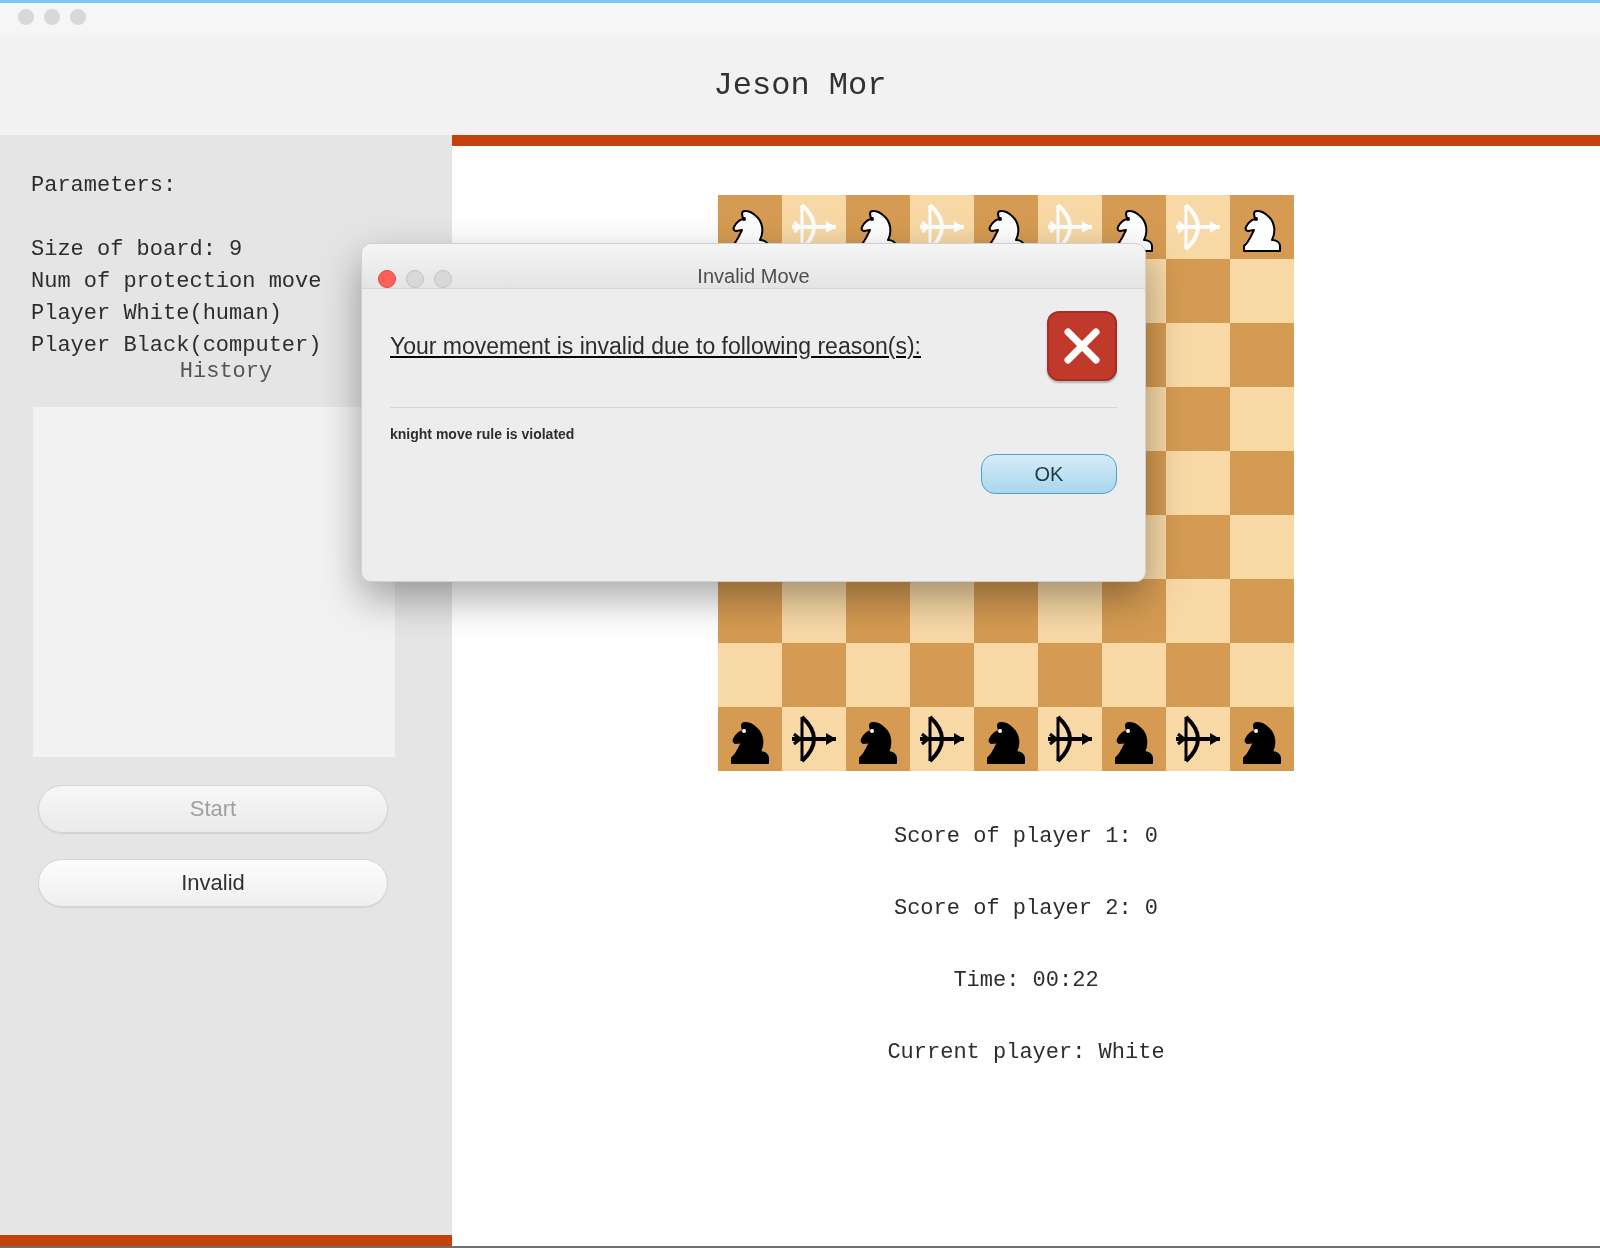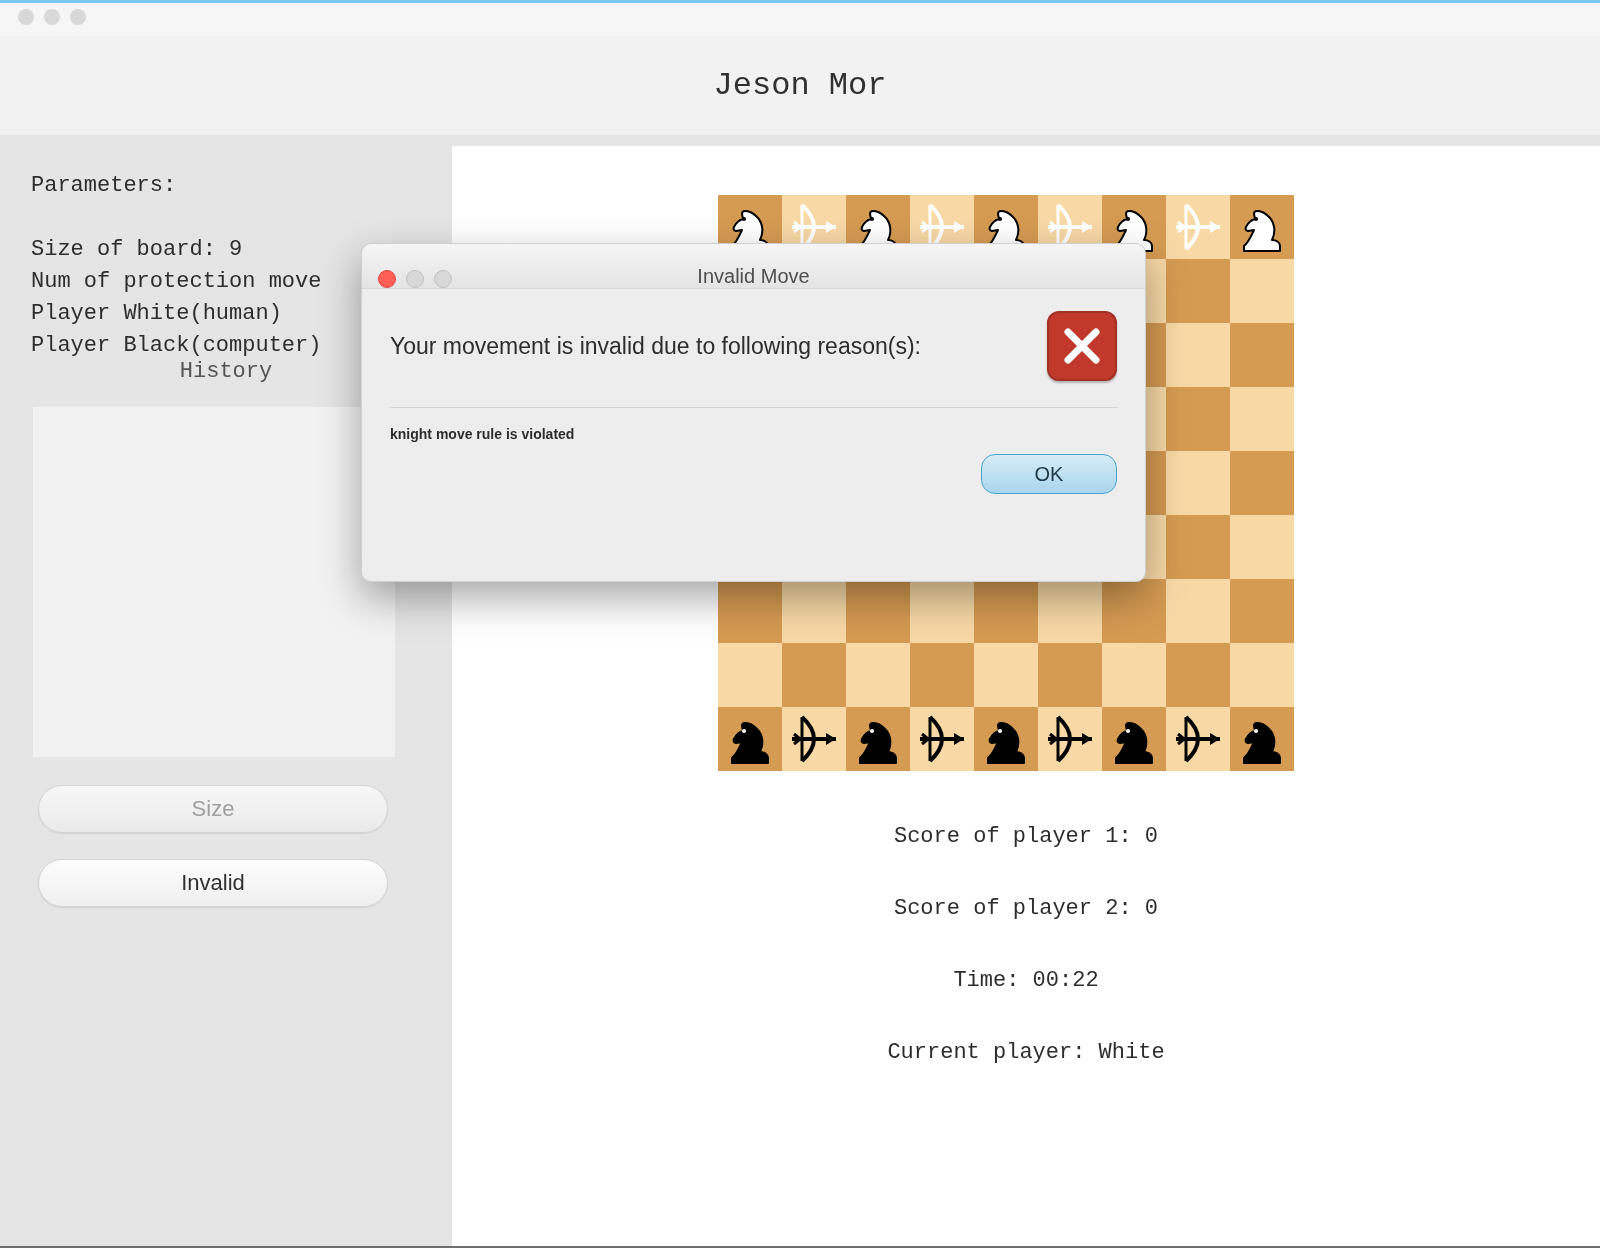--- a/index.html
+++ b/index.html
@@ -1,16 +1,16 @@
 <!DOCTYPE html>
 <html><head>
 <meta charset="utf-8">
 <style>
   html,body{margin:0;padding:0;height:100%;width:100%;font-family:sans-serif;background:#fff;}
-  #root{width:1600px;height:1248px;position:relative;background:#e5e5e5;overflow:hidden;}
+  #root{width:1600px;height:1248px;position:relative;background:#c2410c;overflow:hidden;}
 
   
   .os-titlebar{position:absolute;left:0;top:0;right:0;height:33px;
     background:#f6f6f6;border-top:3px solid #7ac8f0;}
   .traffic-main{position:absolute;left:18px;top:6px;display:flex;gap:10px;}
   .tl-dot{width:16px;height:16px;border-radius:50%;background:#d8d8d8;}
 
   
   .app-header{position:absolute;left:0;top:36px;right:0;height:99px;
     background:#f2f2f2;display:flex;align-items:center;justify-content:center;}
@@ -55,21 +55,21 @@
   .modal-titlebar{height:44px;background:linear-gradient(#f5f5f5,#e4e4e4);
     border-bottom:1px solid #d7d7d7;border-radius:10px 10px 0 0;
     display:flex;align-items:flex-end;padding-left:16px;position:relative;}
   .traffic-modal{display:flex;gap:10px;}
   .td{width:16px;height:16px;border-radius:50%;}
   .td.red{background:#ff5f57;border:1px solid #e04840;}
   .td.gray{background:#d8d8d8;border:1px solid #c2c2c2;}
   .modal-title{position:absolute;left:0;right:0;text-align:center;
     font-size:20px;color:#4e4e4e;pointer-events:none;}
   .modal-body{padding:22px 28px 0 28px;}
-  .modal-header-row{display:flex;align-items:center;}
+  .modal-header-row{display:flex;align-items:center;text-decoration:underline;}
   .modal-header-text{flex:1;font-size:23px;color:#2d2d2d;}
   .modal-icon{width:70px;height:70px;border-radius:12px;background:#c0392b;
     box-shadow:inset 0 0 0 2px rgba(0,0,0,.15),0 2px 2px rgba(0,0,0,.25);
     display:flex;align-items:center;justify-content:center;}
   .modal-icon svg{width:44px;height:44px;}
   .modal-hr{border:0;border-top:1px solid #d4d4d4;margin:26px 0 18px 0;}
   .modal-reason{font-size:14px;color:#2d2d2d;padding-bottom:12px;font-weight:bold;}
   .modal-footer{display:flex;justify-content:flex-end;padding:0 28px 22px 0;}
   .ok-btn{width:136px;height:40px;border-radius:14px;
     background:linear-gradient(#d6ecf7,#a9d6ec);border:1px solid #4aa3c9;
@@ -99,21 +99,21 @@
     <div class="param-block" id="param-block">Parameters:
 
 Size of board: 9
 Num of protection move
 Player White(human)
 Player Black(computer)</div>
 
     <div class="history-label">History</div>
     <div class="history-box"></div>
 
-    <button class="pill-btn" id="btn-start" disabled="">Size</button>
+    <button class="pill-btn" id="btn-start" disabled="">Start</button>
     <button class="pill-btn" id="btn-restart">Invalid</button>
   </div>
 
   <div class="game-area">
     <div class="board" id="board">
         <div class="sq dark">
           <svg viewBox="0 0 64 64">
       <path d="M14 56 h36 v-5 c0-4-4-6-8-6 c4-8 3-18-4-24 c-3-3-7-5-11-5
                c-2 0-3 1-3 3 l1 5 c-4 1-7 4-9 8 c-1 2 0 4 2 4 l6-1
                c-3 6-5 12-10 16 z" fill="#ffffff" stroke="#000000" stroke-width="2" stroke-linejoin="round"></path>

